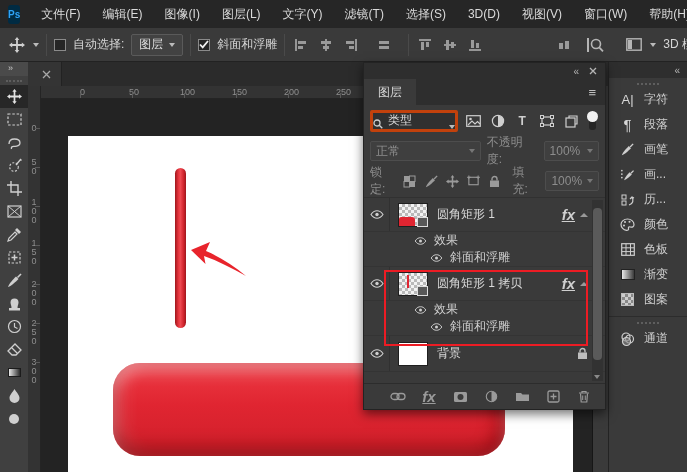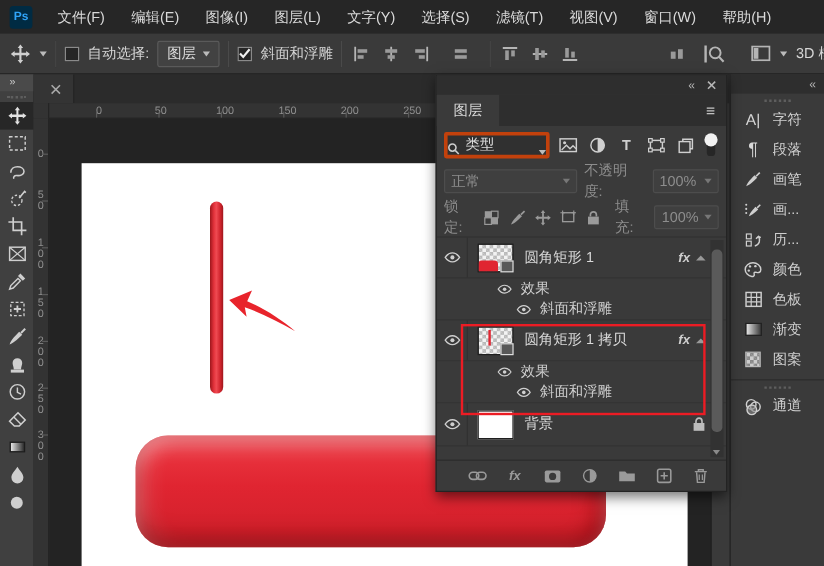--- a/index.html
+++ b/index.html
@@ -79,21 +79,21 @@
   .lsub{ display:flex; align-items:center; height:17px; position:relative;}
   .eyecol{ width:26px; align-self:stretch; border-right:1px solid #313131; display:flex; align-items:center; justify-content:center; flex:0 0 auto;}
   .thumb{ width:30px; height:24px; margin-left:8px; position:relative; border:1px solid #1f1f1f; flex:0 0 auto;
           background-image:linear-gradient(45deg,#b9b9b9 25%,transparent 25%,transparent 75%,#b9b9b9 75%),
                            linear-gradient(45deg,#b9b9b9 25%,#f2f2f2 25%,#f2f2f2 75%,#b9b9b9 75%);
           background-size:6px 6px; background-position:0 0,3px 3px;}
   .thumb.white{ background:#fff;}
   .shape-badge{ position:absolute; right:-1px; bottom:-1px; width:11px; height:10px; background:#585858; border:1px solid #ddd;}
   .lname{ margin-left:9px; color:#dadada; white-space:nowrap;}
   .fxwrap{ margin-left:auto; display:flex; align-items:center; gap:5px; padding-right:17px; color:#cfcfcf;}
-  .fxtxt{ font-style:italic; font-weight:bold; font-size:11px;}
+  .fxtxt{ font-style:italic; font-weight:bold; font-size:15px;text-decoration:underline;}
   .caret-up{ width:0; height:0; border-left:4px solid transparent; border-right:4px solid transparent; border-bottom:4px solid #999;}
   .subtxt{ margin-left:7px; color:#d0d0d0;}
   .p-scroll{ position:absolute; right:2px; top:2px; bottom:2px; width:11px; background:#323232;}
   .p-thumb{ position:absolute; left:1px; right:1px; top:8px; height:152px; background:#5a5a5a; border-radius:4px;}
   .p-down{ position:absolute; left:2px; bottom:2px; width:0; height:0; border-left:3.5px solid transparent; border-right:3.5px solid transparent; border-top:4px solid #8a8a8a;}
   .p-bottom{ height:26px; border-top:1px solid #2c2c2c; display:flex; align-items:center; gap:15px; padding-left:26px; color:#9a9a9a;}
   .pb-ico{ width:16px; height:16px; display:flex; align-items:center; justify-content:center;}
 
   .annotation{ left:384px; top:270px; width:204px; height:76px; border:2px solid #ec1c24; z-index:9;}
 
@@ -116,22 +116,23 @@
 
 <div class="root">
 
   <div class="abs menubar">
     <div class="ps-logo">Ps</div>
     <span class="mi">文件(F)</span>
     <span class="mi">编辑(E)</span>
     <span class="mi">图像(I)</span>
     <span class="mi">图层(L)</span>
     <span class="mi">文字(Y)</span>
+    <span class="mi">滤镜(T)</span>
     <span class="mi">选择(S)</span>
-    <span class="mi">滤镜(T)</span>
+    <span class="mi">3D(D)</span>
     <span class="mi">视图(V)</span>
     <span class="mi">窗口(W)</span>
     <span class="mi">帮助(H)</span>
 
   </div>
 
   <div class="abs optionsbar">
     <span class="obico">
       <svg width="16" height="16" viewBox="0 0 16 16">
           <path d="M8 0 L10.3 3 H8.9 V6.9 H12.8 V5.5 L16 8 L12.8 10.5 V9.1 H8.9 V13 H10.3 L8 16 L5.7 13 H7.1 V9.1 H3.2 V10.5 L0 8 L3.2 5.5 V6.9 H7.1 V3 H5.7 Z" fill="#cfcfcf"></path>

